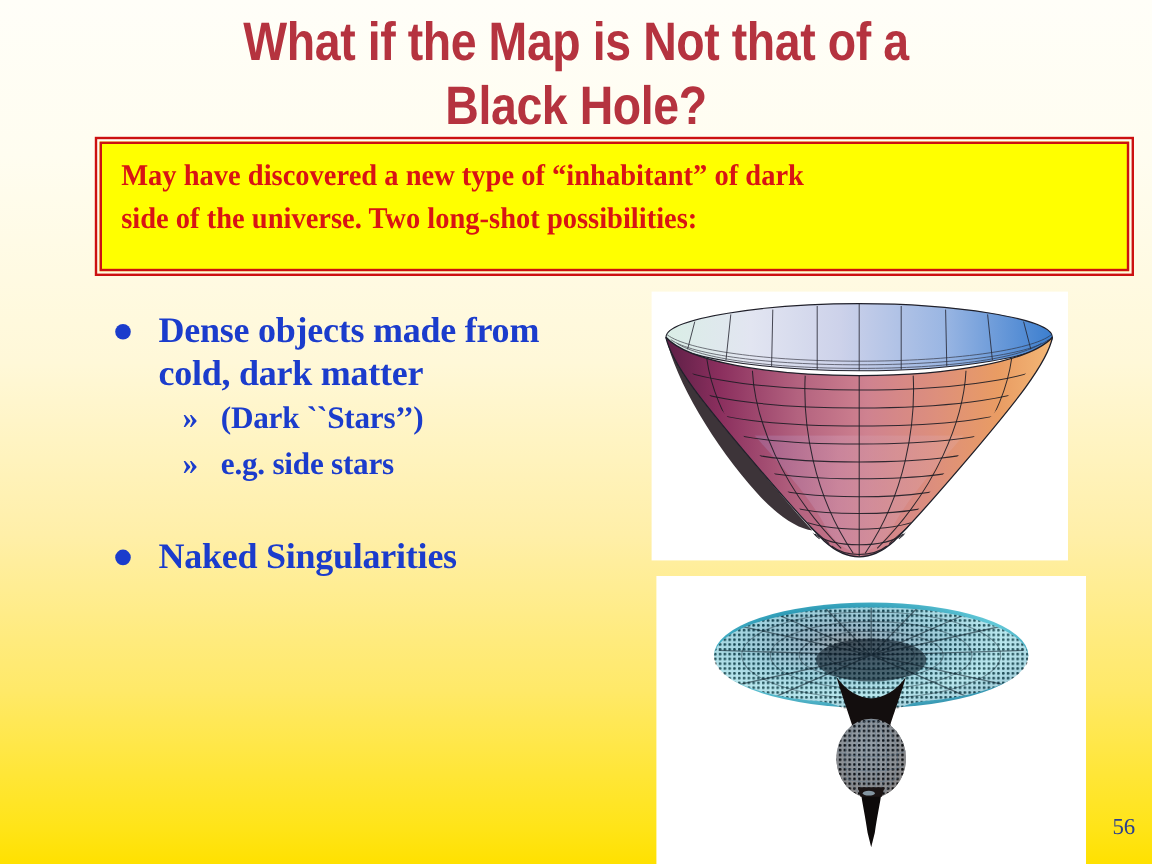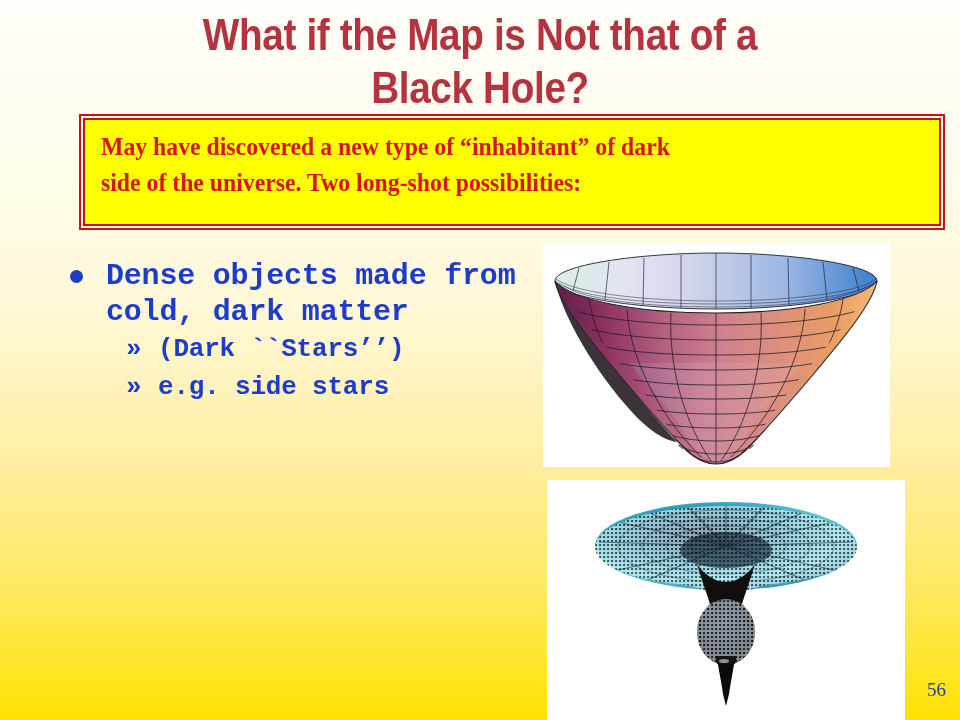--- a/index.html
+++ b/index.html
@@ -70,25 +70,25 @@
     font-size: 25px;
     line-height: 36px;
     transform: scaleX(0.95);
     transform-origin: 0 0;
     white-space: pre-line;
   }
 
   
   #bullets {
     position: absolute;
-    left: 64px;
+    left: 90px;
     top: 258px;
     width: 470px;
     color: #1b3ccc;
-    font-family: Liberation Mono, monospace;
+    font-family: Liberation Serif, serif;
     font-weight: bold;
   }
   .b1 {
     position: relative;
     padding-left: 42px;
     font-size: 30px;
     line-height: 36px;
     letter-spacing: -0.2px;
   }
   .b1 .dot {
@@ -174,20 +174,26 @@
       <div class="b2">
         <span class="guil">»</span>
         <span>(Dark ``Stars’’)</span>
       </div>
       <div class="b2">
         <span class="guil">»</span>
         <span>e.g. side stars</span>
       </div>
     </div>
 
+    <div id="bullet-group-2">
+      <div class="b1">
+        <span class="dot"></span>
+        <span style="white-space: pre-line;">Naked Singularities</span>
+      </div>
+    </div>
 
   </div>
 
   <div class="panel" id="panel-funnel">
     <svg width="347" height="224" viewBox="0 0 347 224">
       <defs>
         <linearGradient id="rimGrad" x1="0" y1="0" x2="1" y2="0">
           <stop offset="0%" stop-color="#daeee6"></stop>
           <stop offset="22%" stop-color="#e2e5f1"></stop>
           <stop offset="45%" stop-color="#cdd2ea"></stop>

